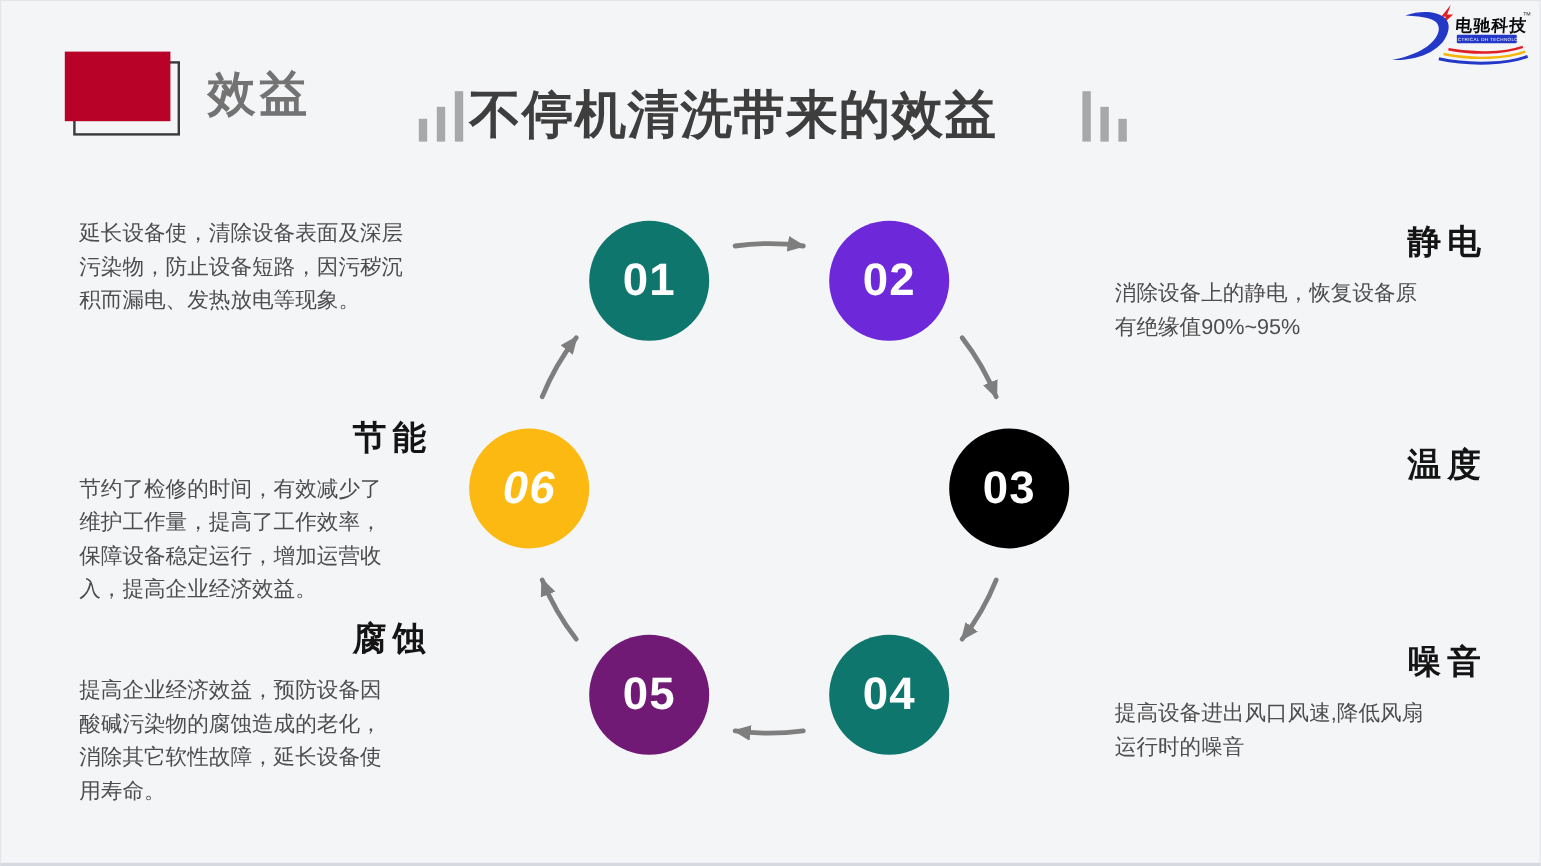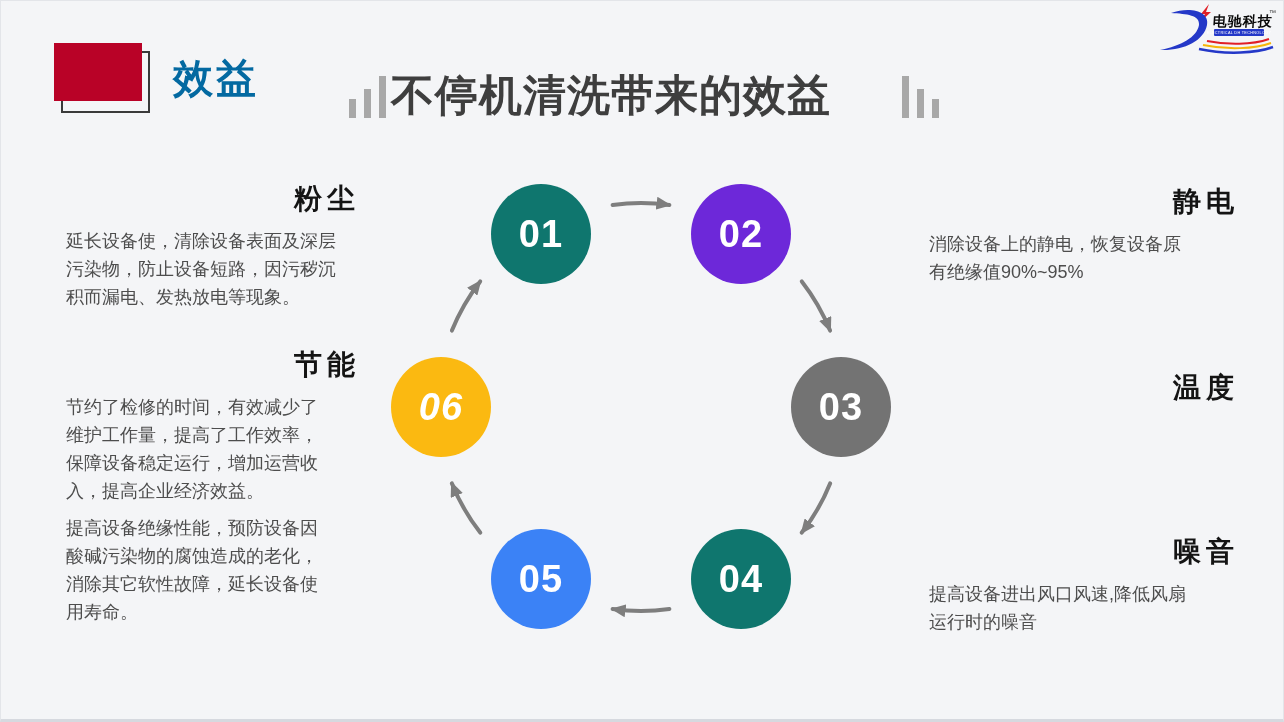--- a/index.html
+++ b/index.html
@@ -40,21 +40,21 @@
   
   .logo{position:absolute;left:1156px;top:3px;width:120px;height:52px;}
 </style>
 </head>
 <body>
 
 <div class="slide">
 
   <div class="corner-outline"></div>
   <div class="corner-red" style="background-color: rgb(185, 2, 39);"></div>
-  <h1 class="corner-title" style="color: #0369a1;">效益</h1>
+  <h1 class="corner-title" style="color: #737373;">效益</h1>
 
   <div class="bars bars-left">
     <span style="height: 19px; background-color: rgb(168, 168, 168);"></span>
     <span style="height: 29px; background-color: rgb(168, 168, 168);"></span>
     <span style="height: 42px; background-color: rgb(168, 168, 168);"></span>
   </div>
   <h2 class="main-title" style="color: rgb(62, 62, 62);">不停机清洗带来的效益</h2>
   <div class="bars bars-right">
     <span style="height: 42px; background-color: rgb(168, 168, 168);"></span>
     <span style="height: 29px; background-color: rgb(168, 168, 168);"></span>
@@ -69,34 +69,34 @@
       <text x="112" y="11" font-size="7" fill="#333">™</text>
       <rect x="57" y="25" width="50" height="7" rx="1" style="fill: rgb(36, 56, 200);"></rect>
       <text x="82" y="30.2" font-size="3.8" fill="#ffffff" text-anchor="middle" letter-spacing="0.3">ELECTRICAL DH TECHNOLOGY</text>
       <path fill="none" stroke-width="2" d="M50,37 C70,41 95,41 112,35" style="stroke: rgb(225, 31, 38);"></path>
       <path fill="none" stroke-width="2" d="M46,41 C70,46 98,45 114,39" style="stroke: rgb(245, 181, 10);"></path>
       <path fill="none" stroke-width="2.5" d="M42,45 C70,51 100,49 116,43" style="stroke: rgb(36, 56, 200);"></path>
     </svg>
   </div>
 
   <div class="benefit b-left bl-1">
-    <h3>粉尘</h3>
     <p class="desc">延长设备使，清除设备表面及深层
 污染物，防止设备短路，因污秽沉
 积而漏电、发热放电等现象。</p>
   </div>
   <div class="benefit b-left bl-2">
     <h3>节能</h3>
     <p class="desc">节约了检修的时间，有效减少了
 维护工作量，提高了工作效率，
 保障设备稳定运行，增加运营收
 入，提高企业经济效益。</p>
   </div>
   <div class="benefit b-left bl-3">
-    <p class="desc">提高设备绝缘性能，预防设备因
+    <h3>腐蚀</h3>
+    <p class="desc">提高企业经济效益，预防设备因
 酸碱污染物的腐蚀造成的老化，
 消除其它软性故障，延长设备使
 用寿命。</p>
   </div>
 
   <div class="benefit b-right br-1">
     <h3>静电</h3>
     <p class="desc">消除设备上的静电，恢复设备原
 有绝缘值90%~95%</p>
   </div>
@@ -122,26 +122,26 @@
     <path class="arc" marker-end="url(#arrh)" d="M479.2,531.6 A204,204 0 0 1 450.9,482.4" style="stroke: rgb(126, 126, 126);"></path>
     <path class="arc" marker-end="url(#arrh)" d="M450.9,329.6 A204,204 0 0 1 479.2,280.4" style="stroke: rgb(126, 126, 126);"></path>
   </svg>
 
   <div class="circle c1" style="background-color: #0f766e;">
     <span class="num">01</span>
   </div>
   <div class="circle c2" style="background-color: #6d28d9;">
     <span class="num">02</span>
   </div>
-  <div class="circle c3" style="background-color: #737373;">
+  <div class="circle c3" style="background-color: #000000;">
     <span class="num">03</span>
   </div>
   <div class="circle c4" style="background-color: #0f766e;">
     <span class="num">04</span>
   </div>
-  <div class="circle c5" style="background-color: #3b82f6;">
+  <div class="circle c5" style="background-color: #701a75;">
     <span class="num">05</span>
   </div>
   <div class="circle c6" style="background-color: rgb(251, 185, 17);">
     <span class="num">06</span>
   </div>
 
 </div>
 
 </body></html>

